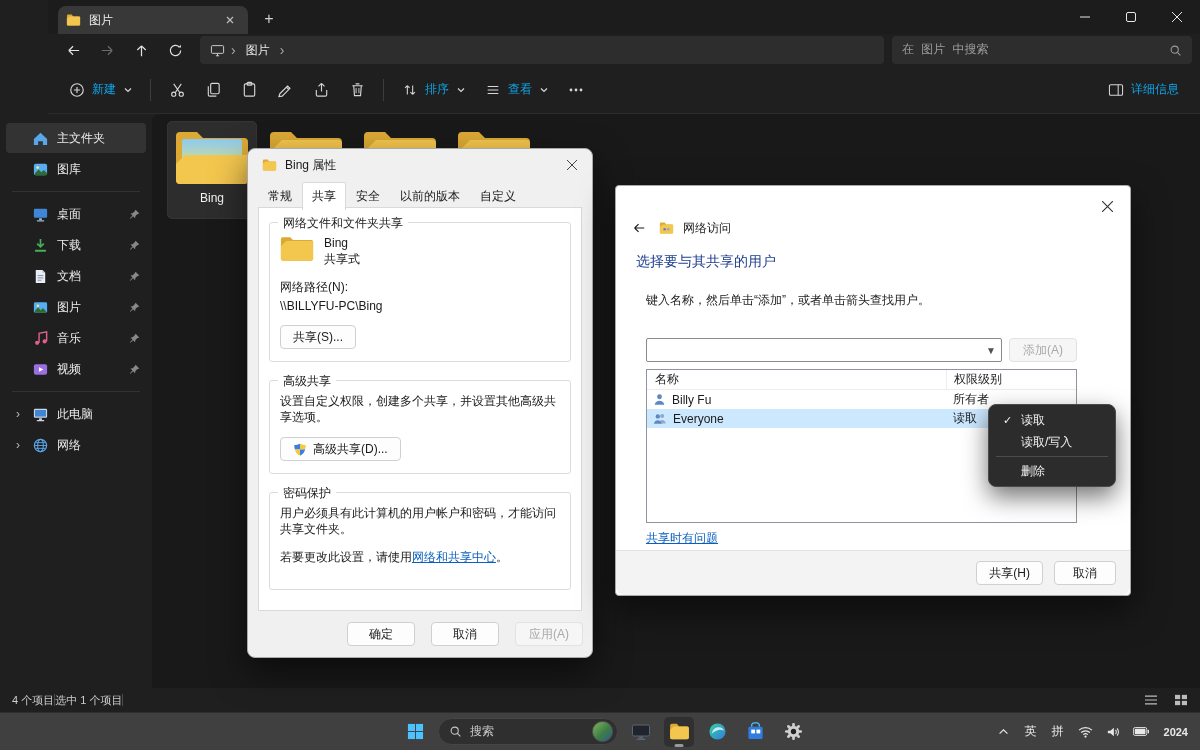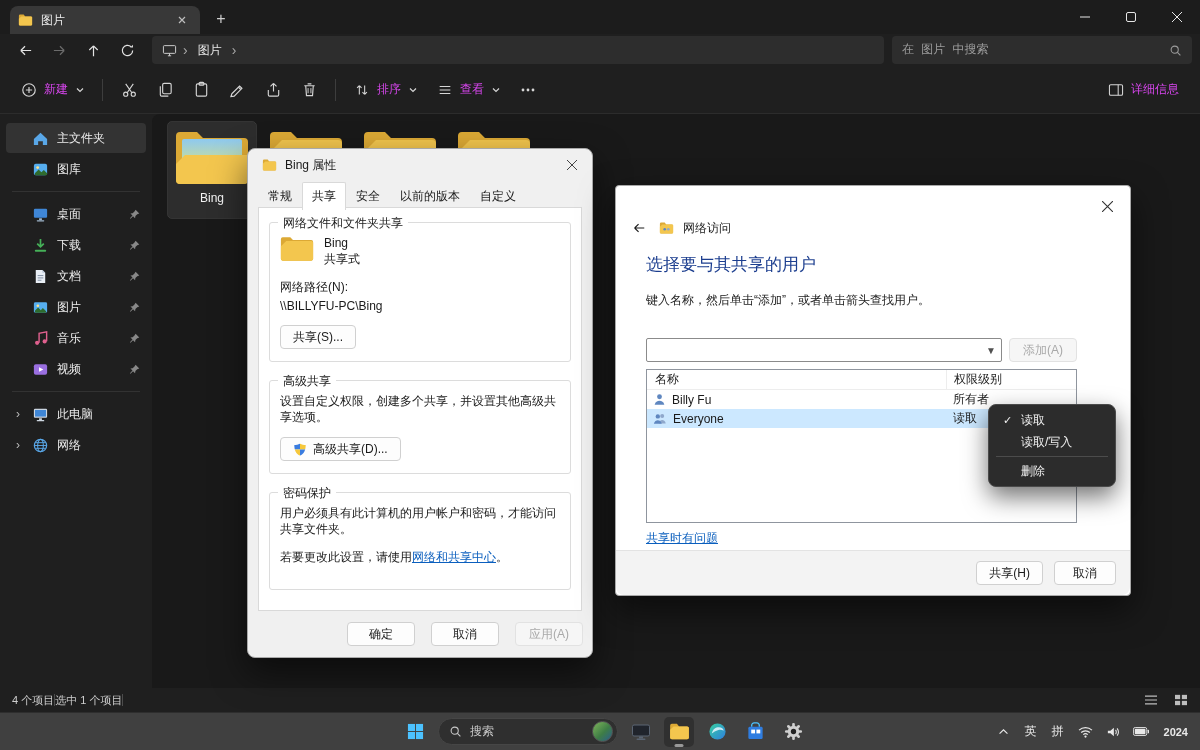--- a/index.html
+++ b/index.html
@@ -2,42 +2,42 @@
 <html><head>
 <meta charset="utf-8">
 <style>
   * { margin:0; padding:0; box-sizing:border-box; }
   html,body { width:1200px; height:750px; }
   body { font-family:"Liberation Sans","DejaVu Sans",sans-serif; background:#000; }
   .screen { position:relative; width:1200px; height:750px; overflow:hidden; background:#191919; }
   svg { display:block; }
 
   
-  .explorer { position:absolute; inset:0 0 38px 0; background:#1f1f1f; }
+  .explorer { position:absolute; inset:0 0 38px 0; background:#1f1f1f;padding-left:48px; }
 
   .titlebar { height:34px; display:flex; align-items:flex-end; position:relative; background:#1c1c1c; }
   .tab { width:190px; height:28px; margin-left:10px; background:#383838; border-radius:8px 8px 0 0; display:flex; align-items:center; gap:8px; padding:0 8px; }
   .tab-title { color:#ececec; font-size:12px; flex:1; white-space:nowrap; overflow:hidden; }
   .icon-btn-sm { width:20px; height:20px; display:flex; align-items:center; justify-content:center; border-radius:4px; }
   .newtab { width:26px; height:26px; margin:0 0 2px 8px; display:flex; align-items:center; justify-content:center; color:#cfcfcf; font-size:16px; border-radius:4px; }
   .win-controls { position:absolute; right:0; top:0; height:34px; display:flex; }
   .win-btn { width:46px; height:100%; display:flex; align-items:center; justify-content:center; }
 
   .addressbar { height:32px; display:flex; align-items:center; padding:0 8px; background:#1f1f1f; }
   .nav-btn { width:34px; height:28px; display:flex; align-items:center; justify-content:center; color:#e3e3e3; font-size:15px; border-radius:4px; }
   .nav-btn.disabled { color:#6b6b6b; }
   .breadcrumb-box { flex:1; height:28px; margin:0 8px; background:#2d2d2d; border-radius:4px; display:flex; align-items:center; padding:0 10px; gap:6px; color:#e6e6e6; font-size:12px; }
   .crumb { padding:2px 4px; border-radius:3px; }
   .crumb-chevron { color:#aaa; font-size:14px; line-height:1; }
   .search-box { width:300px; height:28px; background:#2d2d2d; border-radius:4px; display:flex; align-items:center; padding:0 10px; gap:8px; }
   .search-box input { flex:1; background:transparent; border:none; outline:none; color:#cfcfcf; font-size:12px; font-family:Liberation Mono, monospace; }
   .search-box input::placeholder { color:#9c9c9c; }
 
   .cmdbar { height:48px; display:flex; align-items:center; padding:0 12px; gap:2px; border-bottom:1px solid #2c2c2c; background:#1f1f1f; }
-  .cmd-btn { display:flex; align-items:center; gap:7px; color:#d946ef; font-size:12px; padding:7px 9px; border-radius:4px; white-space:nowrap; }
+  .cmd-btn { display:flex; align-items:center; gap:7px; color:#0ea5e9; font-size:12px; padding:7px 9px; border-radius:4px; white-space:nowrap; }
   .cmd-ico { width:34px; height:32px; display:flex; align-items:center; justify-content:center; border-radius:4px; }
   .cmd-sep { width:1px; height:22px; background:#3d3d3d; margin:0 7px; }
   .cmd-right { margin-left:auto; }
   .chev-dn { margin-left:1px; }
 
   .body-row { position:absolute; top:114px; bottom:24px; left:0; right:0; display:flex; }
   .sidebar { width:152px; padding:8px 0 0; }
   .side-item { height:30px; margin:1px 6px; border-radius:4px; display:flex; align-items:center; gap:8px; padding:0 6px; color:#ededed; font-size:12px; }
   .side-item.selected { background:#333333; }
   .side-lead { width:12px; display:flex; justify-content:center; color:#b9b9b9; font-size:12px; flex:none; }
@@ -74,21 +74,21 @@
   .adv-desc { margin-bottom:12px; line-height:16px; }
   .pwd-desc { line-height:16px; margin-bottom:12px; }
   .link { color:#0b5fbe; text-decoration:underline; }
   .pd-footer { position:absolute; right:9px; bottom:11px; display:flex; gap:16px; }
 
   
   .net-dialog { position:absolute; left:615px; top:185px; width:516px; height:411px; background:#fff; border:1px solid #a9a9a9; border-radius:4px; box-shadow:0 14px 34px rgba(0,0,0,.55); z-index:20; color:#1a1a1a; font-size:12px; }
   .nd-close { position:absolute; top:6px; right:8px; width:30px; height:28px; display:flex; align-items:center; justify-content:center; border-radius:5px; }
   .nd-header { position:absolute; top:31px; left:12px; display:flex; align-items:center; gap:9px; }
   .nd-back { width:22px; height:22px; display:flex; align-items:center; justify-content:center; border-radius:4px; }
-  .nd-heading { position:absolute; top:67px; left:30px; font-size:17px; color:#1c3e8f; }
+  .nd-heading { position:absolute; top:67px; left:20px; font-size:14px; color:#1c3e8f; }
   .nd-instruction { position:absolute; top:106px; left:30px; }
   .nd-combo { position:absolute; top:152px; left:30px; width:356px; height:24px; border:1px solid #8b8b8b; border-radius:2px; background:#fff; display:flex; align-items:center; }
   .nd-combo input { flex:1; border:none; outline:none; padding:0 6px; font:inherit; background:transparent; }
   .nd-combo-arrow { width:20px; text-align:center; color:#505050; font-size:10px; }
   .nd-add { position:absolute; top:152px; left:393px; width:66px; height:24px; }
   .nd-list { position:absolute; top:183px; left:30px; width:431px; height:154px; border:1px solid #8f959e; background:#fff; overflow:hidden; }
   .nd-list-header { display:flex; height:20px; align-items:stretch; border-bottom:1px solid #ededed; color:#222; }
   .nd-col-name { width:299px; display:flex; align-items:center; padding-left:8px; }
   .nd-col-perm { flex:1; display:flex; align-items:center; padding-left:7px; border-left:1px solid #ededed; }
   .nd-row { display:flex; height:19px; align-items:stretch; }

